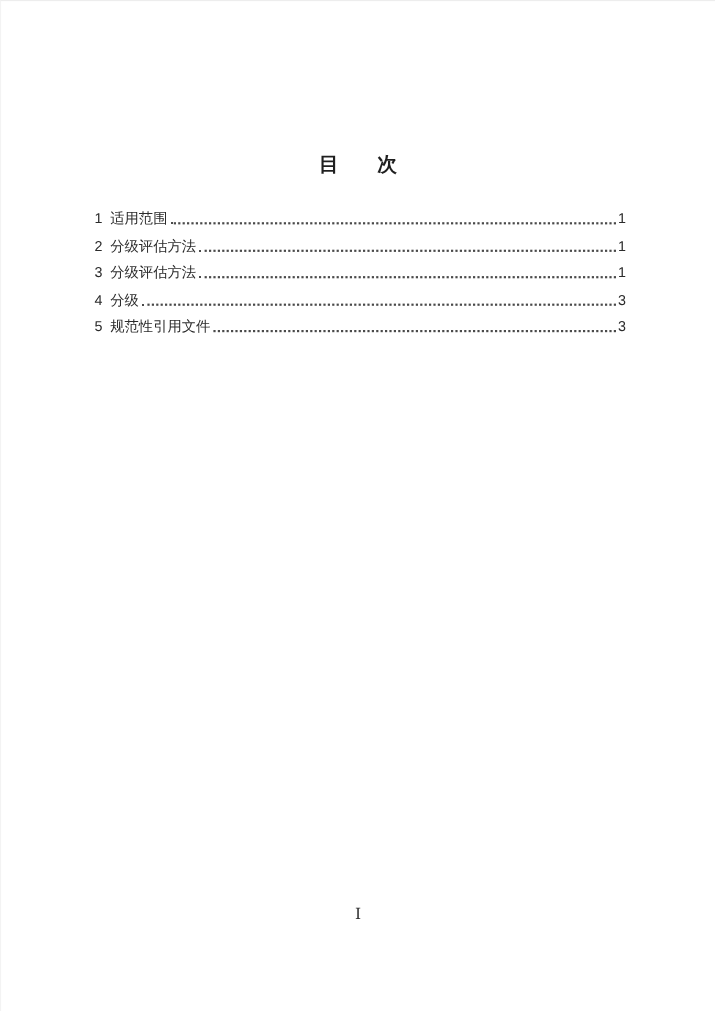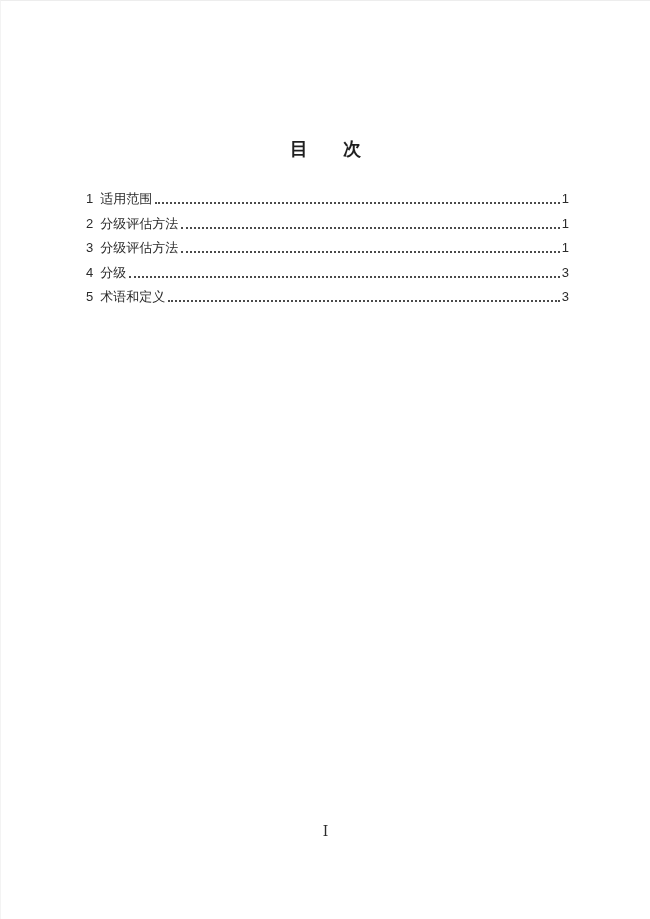--- a/index.html
+++ b/index.html
@@ -103,21 +103,21 @@
         <span class="toc-label"><span class="toc-num">3</span><span>分级评估方法</span></span>
         <span class="leader"></span>
         <span class="toc-page">1</span>
       </div>
       <div class="toc-row">
         <span class="toc-label"><span class="toc-num">4</span><span>分级</span></span>
         <span class="leader"></span>
         <span class="toc-page">3</span>
       </div>
       <div class="toc-row">
-        <span class="toc-label"><span class="toc-num">5</span><span>术语和定义</span></span>
+        <span class="toc-label"><span class="toc-num">5</span><span>规范性引用文件</span></span>
         <span class="leader"></span>
         <span class="toc-page">3</span>
       </div>
   </div>
 
   <div class="footer">
     <span>Ⅰ</span>
   </div>
 
 </div>

